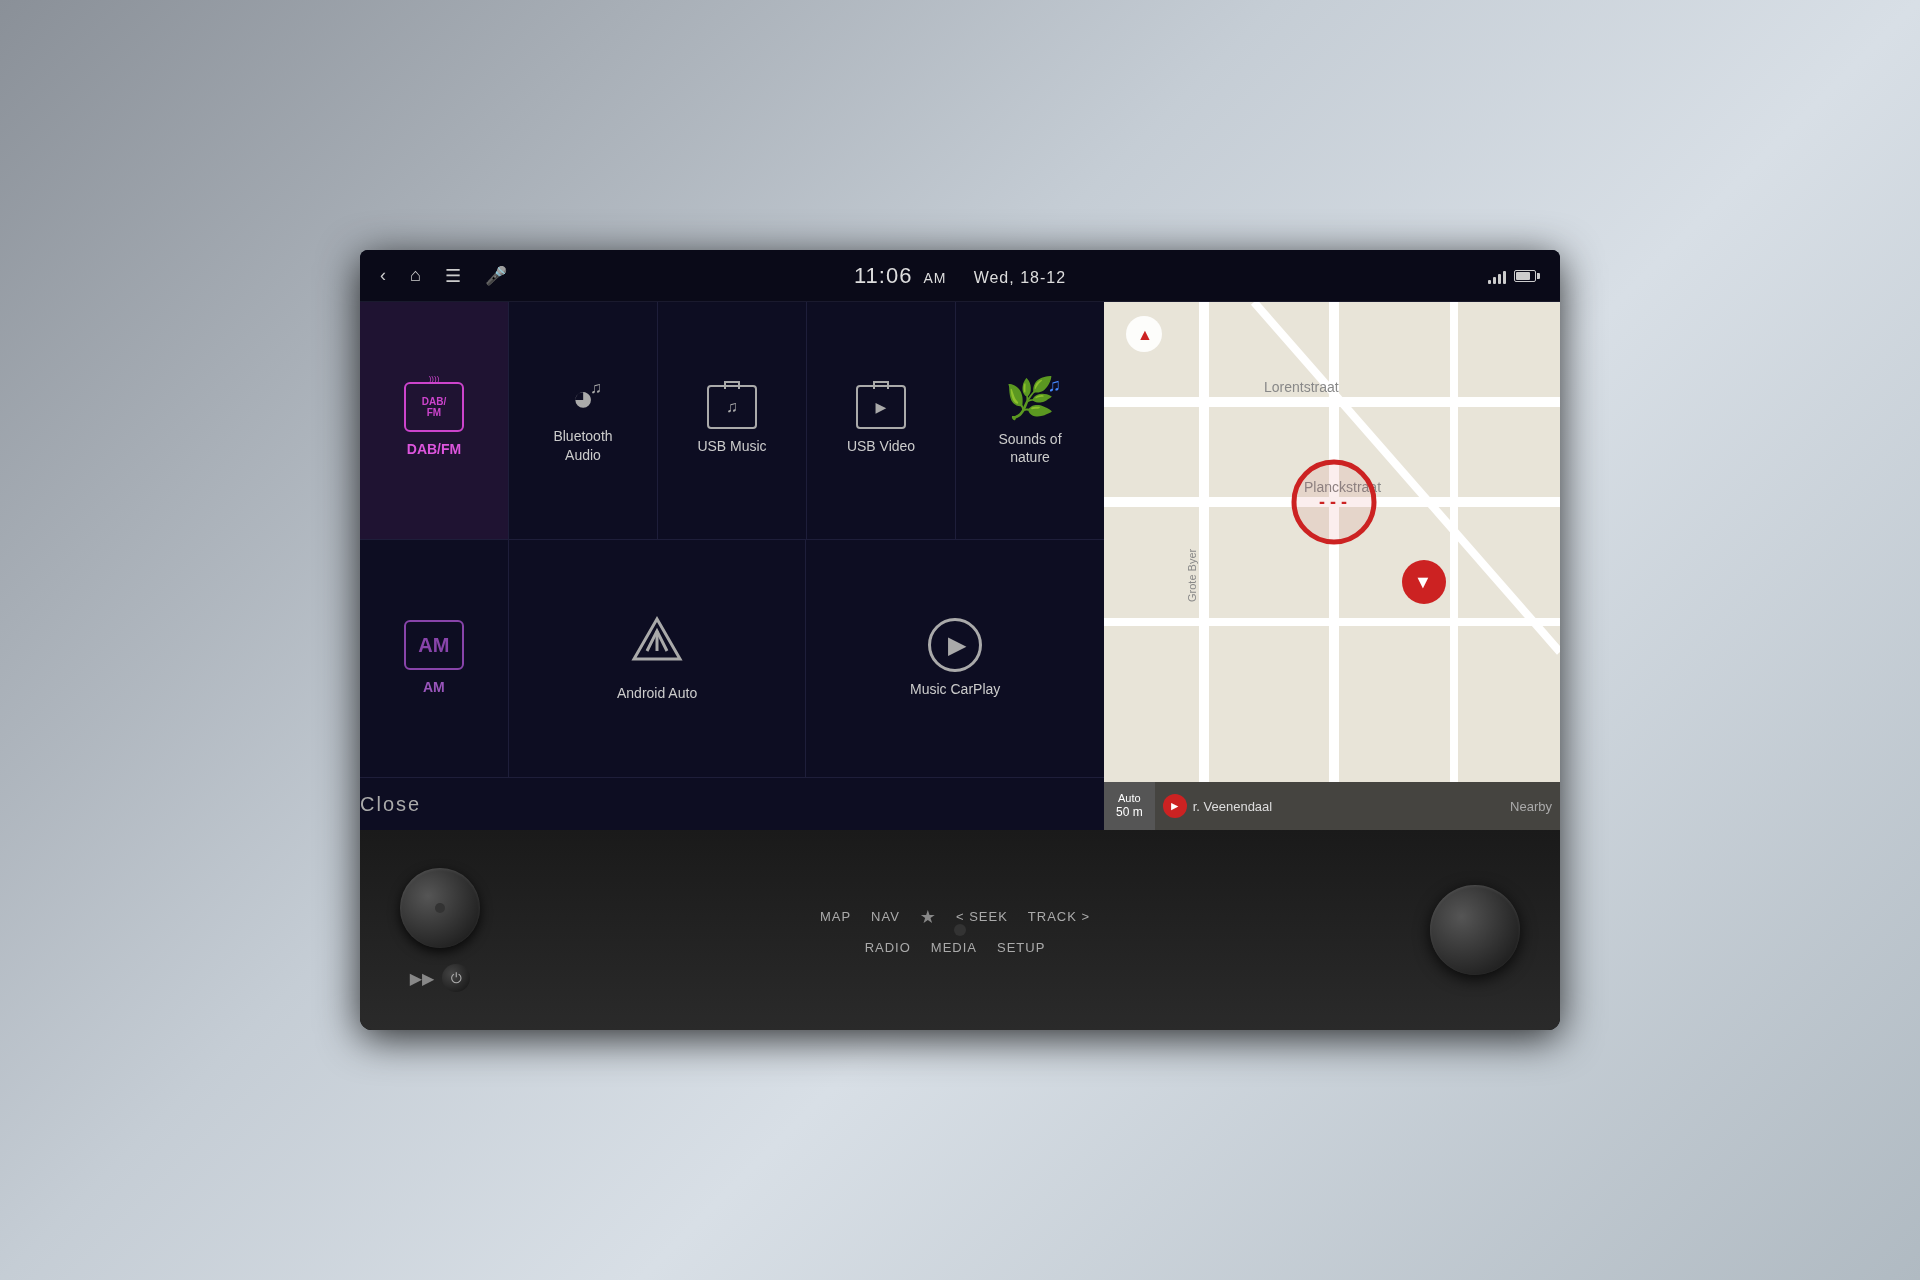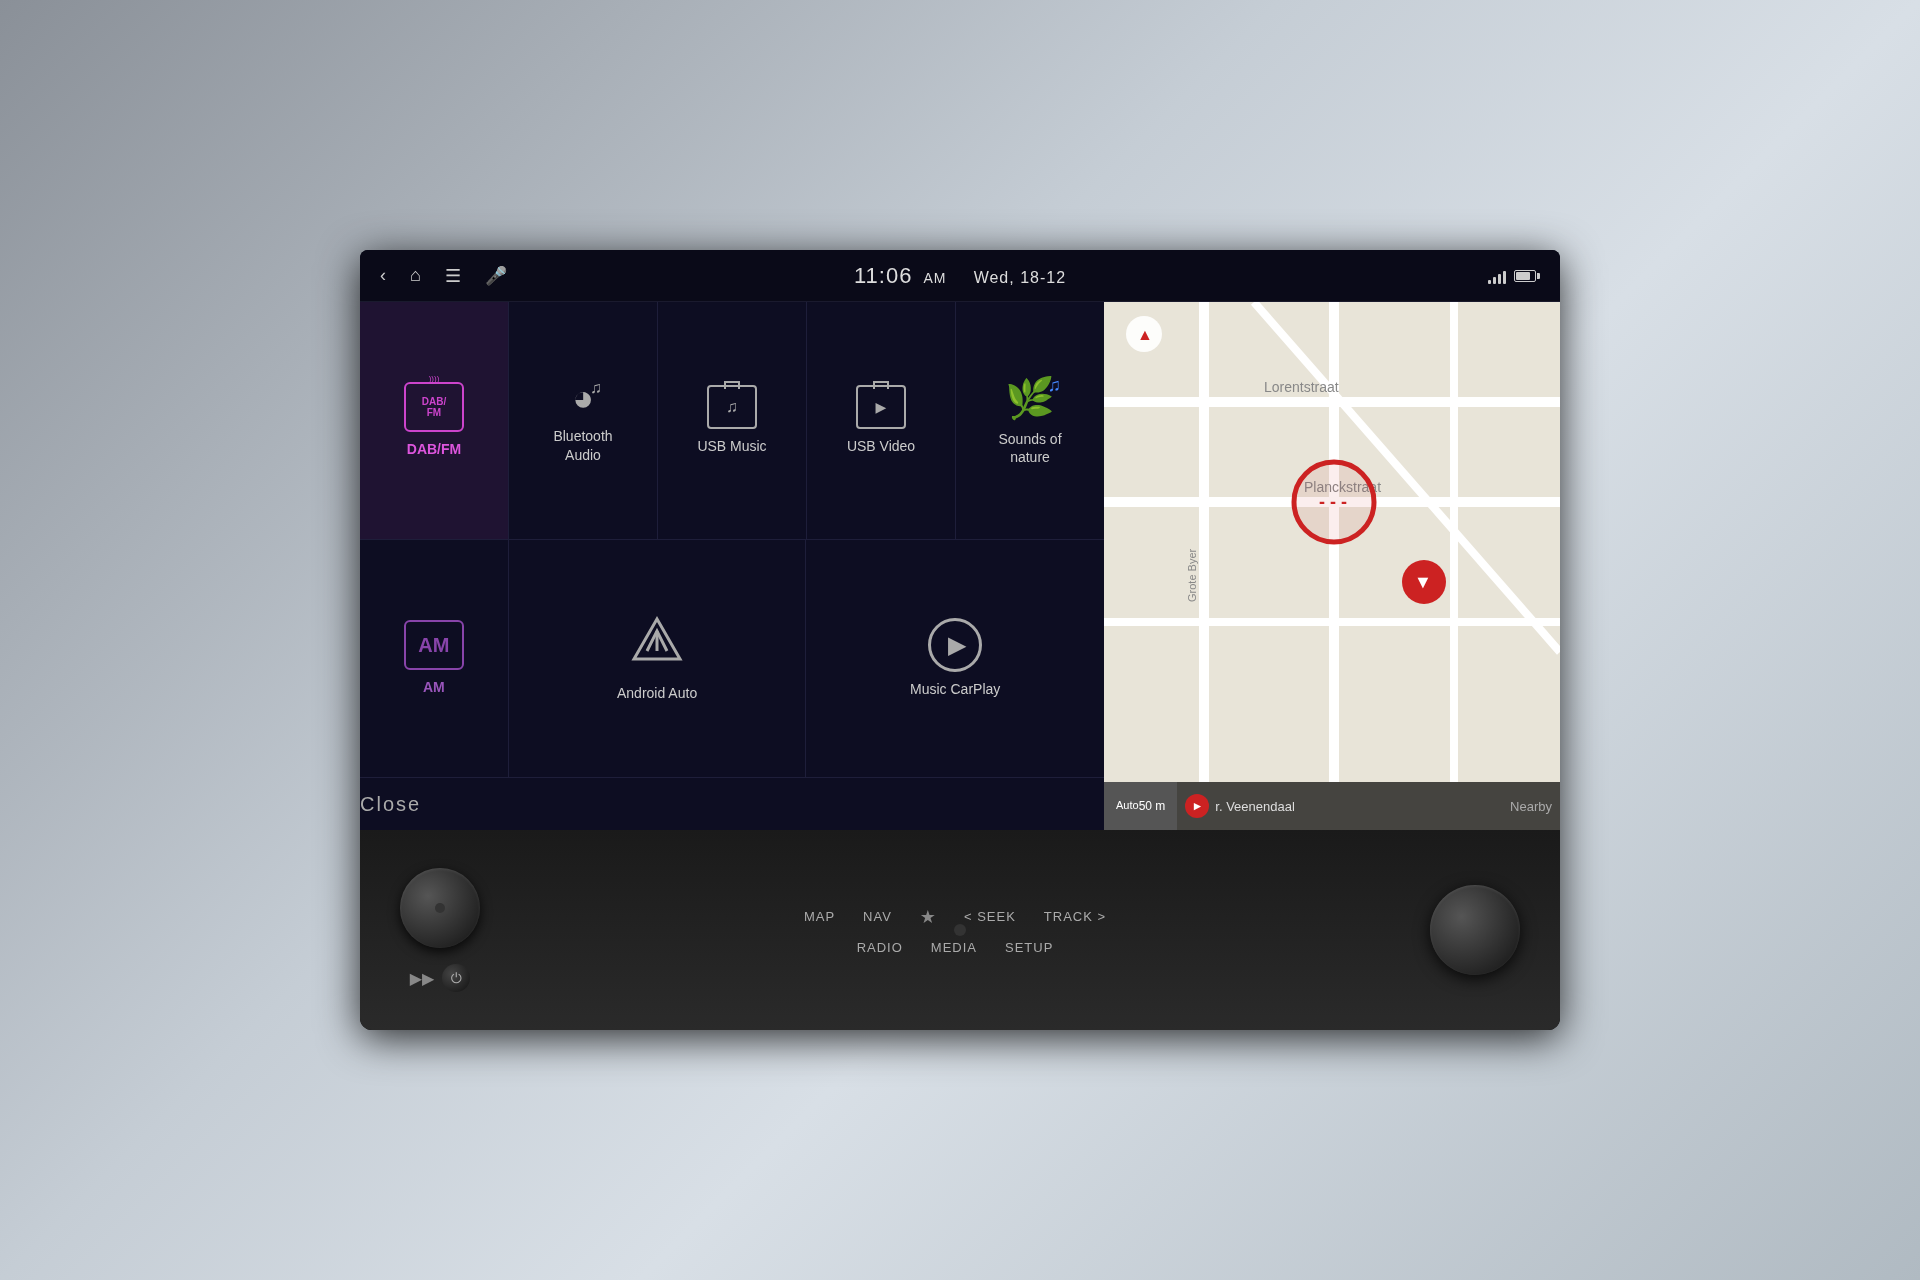--- a/index.html
+++ b/index.html
@@ -216,21 +216,21 @@
       background: rgba(0,0,0,0.7);
       display: flex;
       align-items: center;
       gap: 0;
     }
 
     .map-distance {
       background: #555;
       height: 100%;
       display: flex;
-      flex-direction: row;
+      flex-direction: column;
       align-items: center;
       justify-content: center;
       padding: 0 12px;
       font-size: 12px;
       color: #fff;
       line-height: 1.2;
     }
 
     .map-nav-info {
       flex: 1;
@@ -304,21 +304,21 @@
 
     .center-buttons {
       display: flex;
       flex-direction: column;
       align-items: center;
       gap: 12px;
     }
 
     .hw-btn-row {
       display: flex;
-      gap: 28px;
+      gap: 20px;
       align-items: center;
     }
 
     .hw-btn {
       color: #aaa;
       font-size: 13px;
       letter-spacing: 1px;
       cursor: pointer;
       text-transform: uppercase;
     }

